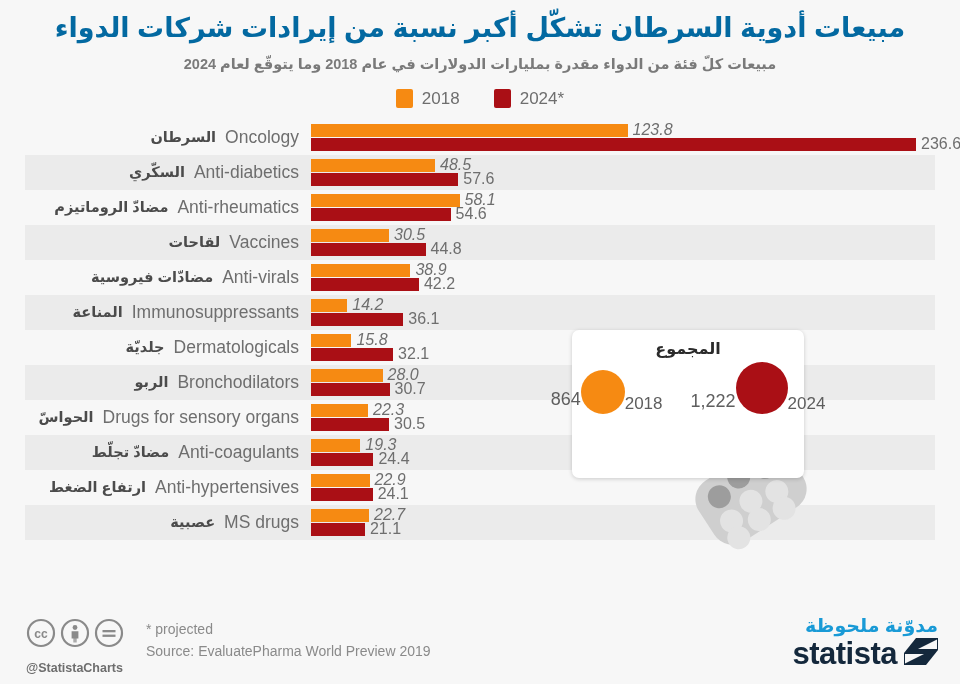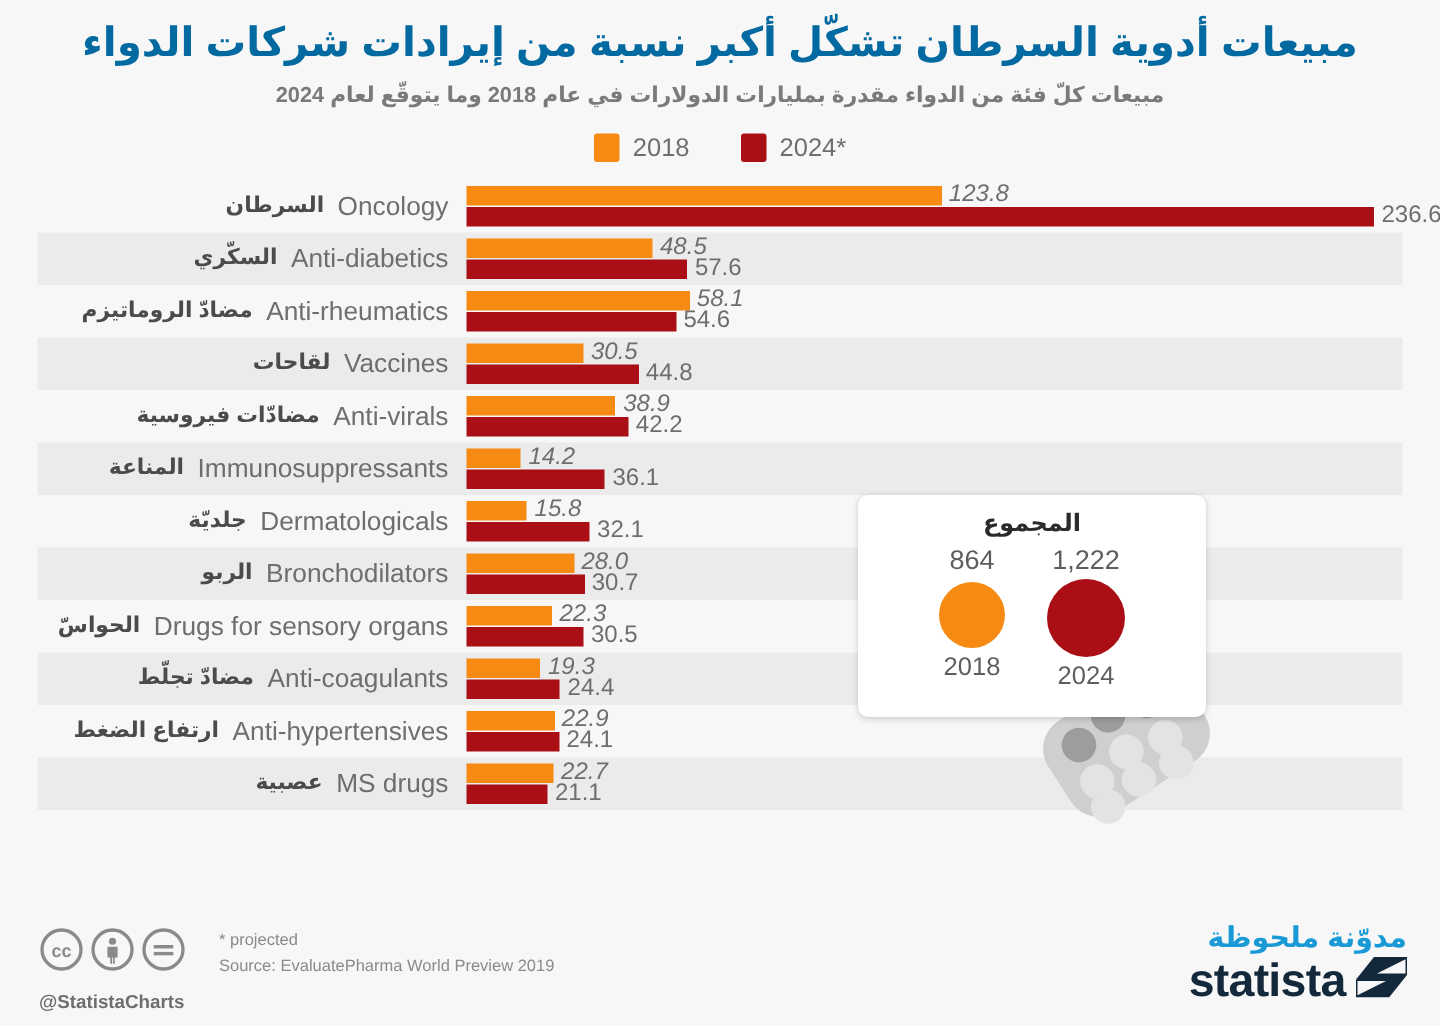--- a/index.html
+++ b/index.html
@@ -166,22 +166,22 @@
     direction: rtl;
   }
   .total-groups {
     display: flex;
     justify-content: center;
     gap: 28px;
     margin-top: 4px;
   }
   .total-group {
     display: flex;
-    flex-direction: column;
-    align-items: center;
+    flex-direction: row;
+    align-items: flex-end;
   }
   .total-value {
     color: #5e5e5e;
     font-size: 18px;
     margin-bottom: 2px;
   }
   .total-circle {
     border-radius: 50%;
   }
   .total-circle.c2018 {
@@ -232,21 +232,21 @@
     font-size: 12.5px;
     font-weight: bold;
     margin-top: 13px;
     text-align: left;
   }
   .foot-text {
     position: absolute;
     left: 146px;
     top: 19px;
     color: #8a8a8a;
-    font-size: 11px;
+    font-size: 14px;
     line-height: 1.55;
   }
   .foot-note { color: #8a8a8a; }
   .foot-src { color: #8a8a8a; }
   .brand {
     position: absolute;
     right: 22px;
     top: 14px;
     text-align: right;
   }

